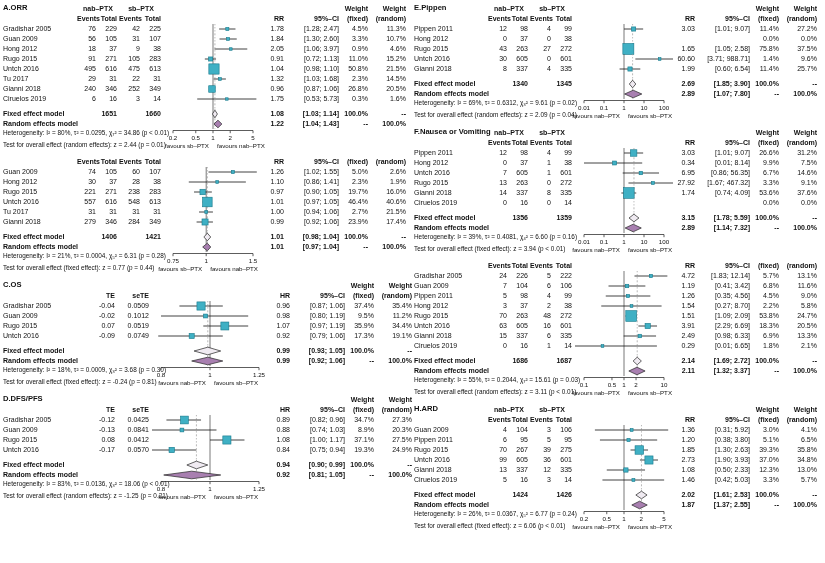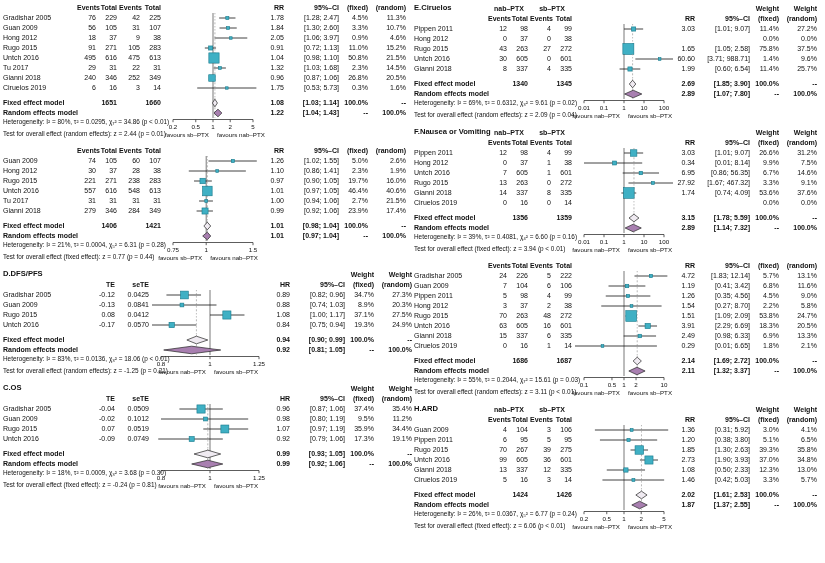--- a/index.html
+++ b/index.html
@@ -23,20 +23,29 @@
   .small{font-size:6.4px;}
   .plotcell{position:relative;}
   svg{display:block;overflow:visible;}
 </style>
 </head>
 <body>
 
 <div class="fig">
   <div class="col" id="col-left">
       <div class="panel">
+        <div class="row r-h1">
+          <div class="cell ttl" style="width: 74px;">A.ORR</div>
+          <div class="cell b ctr" style="width: 42px;">nab–PTX</div>
+          <div class="cell b ctr" style="width: 44px;">sb–PTX</div>
+          <div class="cell " style="width: 100px;"></div>
+          <div class="cell " style="width: 78px;"></div>
+          <div class="cell b num" style="width: 29px;">Weight</div>
+          <div class="cell b num" style="width: 38px;">Weight</div>
+        </div>
         <div class="row r-h2">
           <div class="cell " style="width: 74px;"></div>
           <div class="cell b num" style="width: 21px;">Events</div>
           <div class="cell b num" style="width: 21px;">Total</div>
           <div class="cell b num" style="width: 23px;">Events</div>
           <div class="cell b num" style="width: 21px;">Total</div>
           <div class="cell " style="width: 100px;"></div>
           <div class="cell b num" style="width: 23px;">RR</div>
           <div class="cell b num" style="width: 55px;">95%–CI</div>
           <div class="cell b num" style="width: 29px;">(fixed)</div>
@@ -458,325 +467,325 @@
           <div class="cell plotcell" style="width: 100px;">
             <svg width="100" height="9">
               <text x="39.20299994230751" y="6.5" text-anchor="end" font-size="6.2" font-family="&quot;Liberation Sans&quot;, sans-serif" fill="#111">favours sb–PTX</text>
               <text x="47.20299994230751" y="6.5" text-anchor="start" font-size="6.2" font-family="&quot;Liberation Sans&quot;, sans-serif" fill="#111">favours nab–PTX</text>
             </svg>
           </div>
         </div>
       </div>
       <div class="panel">
         <div class="row r-h1">
-          <div class="cell ttl" style="width: 148px;">D.DFS/PFS</div>
+          <div class="cell ttl" style="width: 148px;">C.OS</div>
           <div class="cell " style="width: 118px;"></div>
           <div class="cell " style="width: 78px;"></div>
           <div class="cell b num" style="width: 29px;">Weight</div>
           <div class="cell b num" style="width: 38px;">Weight</div>
         </div>
         <div class="row r-h2">
           <div class="cell " style="width: 84px;"></div>
           <div class="cell b num" style="width: 30px;">TE</div>
           <div class="cell b num" style="width: 34px;">seTE</div>
           <div class="cell " style="width: 118px;"></div>
           <div class="cell b num" style="width: 23px;">HR</div>
           <div class="cell b num" style="width: 55px;">95%–CI</div>
           <div class="cell b num" style="width: 29px;">(fixed)</div>
           <div class="cell b num" style="width: 38px;">(random)</div>
         </div>
         <div class="row r-s">
           <div class="cell name" style="width: 84px;">Gradishar 2005</div>
-          <div class="cell num" style="width: 30px;">-0.12</div>
-          <div class="cell num" style="width: 34px;">0.0425</div>
+          <div class="cell num" style="width: 30px;">-0.04</div>
+          <div class="cell num" style="width: 34px;">0.0509</div>
           <div class="cell plotcell" style="width: 118px;">
             <svg width="118" height="10">
               <line x1="58.99999999999999" y1="0" x2="58.99999999999999" y2="10" stroke="#555555" stroke-width="0.8"></line>
-              <line x1="45.412805728286266" y1="0" x2="45.412805728286266" y2="10" stroke="#999999" stroke-width="0.7" stroke-dasharray="1.3,1.8"></line>
-              <line x1="15.422240570261774" y1="5" x2="50.03591513305306" y2="5" stroke="#111111" stroke-width="0.8"></line>
-              <rect x="29.521137560332765" y="1.1107499999999995" width="7.778500000000001" height="7.778500000000001" fill="#3fb0c4" stroke="#17798b" stroke-width="0.6"></rect>
-            </svg>
-          </div>
-          <div class="cell num" style="width: 23px;">0.89</div>
-          <div class="cell num" style="width: 55px;">[0.82; 0.96]</div>
-          <div class="cell num" style="width: 29px;">34.7%</div>
-          <div class="cell num" style="width: 38px;">27.3%</div>
+              <line x1="56.79305091309528" y1="0" x2="56.79305091309528" y2="10" stroke="#999999" stroke-width="0.7" stroke-dasharray="1.3,1.8"></line>
+              <line x1="28.419500320969682" y1="5" x2="71.79524539812681" y2="5" stroke="#111111" stroke-width="0.8"></line>
+              <rect x="45.93741513305306" y="0.9015000000000004" width="8.197" height="8.197" fill="#3fb0c4" stroke="#17798b" stroke-width="0.6"></rect>
+            </svg>
+          </div>
+          <div class="cell num" style="width: 23px;">0.96</div>
+          <div class="cell num" style="width: 55px;">[0.87; 1.06]</div>
+          <div class="cell num" style="width: 29px;">37.4%</div>
+          <div class="cell num" style="width: 38px;">35.4%</div>
         </div>
         <div class="row r-s">
           <div class="cell name" style="width: 84px;">Guan 2009</div>
-          <div class="cell num" style="width: 30px;">-0.13</div>
-          <div class="cell num" style="width: 34px;">0.0841</div>
+          <div class="cell num" style="width: 30px;">-0.02</div>
+          <div class="cell num" style="width: 34px;">0.1012</div>
           <div class="cell plotcell" style="width: 118px;">
             <svg width="118" height="10">
               <line x1="58.99999999999999" y1="0" x2="58.99999999999999" y2="10" stroke="#555555" stroke-width="0.8"></line>
-              <line x1="45.412805728286266" y1="0" x2="45.412805728286266" y2="10" stroke="#999999" stroke-width="0.7" stroke-dasharray="1.3,1.8"></line>
-              <line x1="1" y1="5" x2="65.49080514003384" y2="5" stroke="#111111" stroke-width="0.8"></line>
-              <rect x="29.039372902753225" y="3.11025" width="3.7794999999999996" height="3.7794999999999996" fill="#3fb0c4" stroke="#17798b" stroke-width="0.6"></rect>
-            </svg>
-          </div>
-          <div class="cell num" style="width: 23px;">0.88</div>
-          <div class="cell num" style="width: 55px;">[0.74; 1.03]</div>
-          <div class="cell num" style="width: 29px;">8.9%</div>
-          <div class="cell num" style="width: 38px;">20.3%</div>
+              <line x1="56.79305091309528" y1="0" x2="56.79305091309528" y2="10" stroke="#999999" stroke-width="0.7" stroke-dasharray="1.3,1.8"></line>
+              <line x1="10" y1="5" x2="97.19833465429691" y2="5" stroke="#111111" stroke-width="0.8"></line>
+              <rect x="52.62744586874359" y="3.06375" width="3.8724999999999996" height="3.8724999999999996" fill="#3fb0c4" stroke="#17798b" stroke-width="0.6"></rect>
+            </svg>
+          </div>
+          <div class="cell num" style="width: 23px;">0.98</div>
+          <div class="cell num" style="width: 55px;">[0.80; 1.19]</div>
+          <div class="cell num" style="width: 29px;">9.5%</div>
+          <div class="cell num" style="width: 38px;">11.2%</div>
         </div>
         <div class="row r-s">
           <div class="cell name" style="width: 84px;">Rugo 2015</div>
-          <div class="cell num" style="width: 30px;">0.08</div>
-          <div class="cell num" style="width: 34px;">0.0412</div>
+          <div class="cell num" style="width: 30px;">0.07</div>
+          <div class="cell num" style="width: 34px;">0.0519</div>
           <div class="cell plotcell" style="width: 118px;">
             <svg width="118" height="10">
               <line x1="58.99999999999999" y1="0" x2="58.99999999999999" y2="10" stroke="#555555" stroke-width="0.8"></line>
-              <line x1="45.412805728286266" y1="0" x2="45.412805728286266" y2="10" stroke="#999999" stroke-width="0.7" stroke-dasharray="1.3,1.8"></line>
-              <line x1="58.99999999999999" y1="5" x2="93.47638816521635" y2="5" stroke="#111111" stroke-width="0.8"></line>
-              <rect x="71.82459314339515" y="0.9247499999999995" width="8.150500000000001" height="8.150500000000001" fill="#3fb0c4" stroke="#17798b" stroke-width="0.6"></rect>
-            </svg>
-          </div>
-          <div class="cell num" style="width: 23px;">1.08</div>
-          <div class="cell num" style="width: 55px;">[1.00; 1.17]</div>
-          <div class="cell num" style="width: 29px;">37.1%</div>
-          <div class="cell num" style="width: 38px;">27.5%</div>
+              <line x1="56.79305091309528" y1="0" x2="56.79305091309528" y2="10" stroke="#999999" stroke-width="0.7" stroke-dasharray="1.3,1.8"></line>
+              <line x1="52.31147524559596" y1="5" x2="97.19833465429691" y2="5" stroke="#111111" stroke-width="0.8"></line>
+              <rect x="69.87488459202176" y="1.0177500000000004" width="7.964499999999999" height="7.964499999999999" fill="#3fb0c4" stroke="#17798b" stroke-width="0.6"></rect>
+            </svg>
+          </div>
+          <div class="cell num" style="width: 23px;">1.07</div>
+          <div class="cell num" style="width: 55px;">[0.97; 1.19]</div>
+          <div class="cell num" style="width: 29px;">35.9%</div>
+          <div class="cell num" style="width: 38px;">34.4%</div>
         </div>
         <div class="row r-s">
           <div class="cell name" style="width: 84px;">Untch 2016</div>
-          <div class="cell num" style="width: 30px;">-0.17</div>
-          <div class="cell num" style="width: 34px;">0.0570</div>
+          <div class="cell num" style="width: 30px;">-0.09</div>
+          <div class="cell num" style="width: 34px;">0.0749</div>
           <div class="cell plotcell" style="width: 118px;">
             <svg width="118" height="10">
               <line x1="58.99999999999999" y1="0" x2="58.99999999999999" y2="10" stroke="#555555" stroke-width="0.8"></line>
-              <line x1="45.412805728286266" y1="0" x2="45.412805728286266" y2="10" stroke="#999999" stroke-width="0.7" stroke-dasharray="1.3,1.8"></line>
-              <line x1="1" y1="5" x2="45.412805728286266" y2="5" stroke="#111111" stroke-width="0.8"></line>
-              <rect x="18.018061939542807" y="2.3042499999999997" width="5.391500000000001" height="5.391500000000001" fill="#3fb0c4" stroke="#17798b" stroke-width="0.6"></rect>
-            </svg>
-          </div>
-          <div class="cell num" style="width: 23px;">0.84</div>
-          <div class="cell num" style="width: 55px;">[0.75; 0.94]</div>
-          <div class="cell num" style="width: 29px;">19.3%</div>
-          <div class="cell num" style="width: 38px;">24.9%</div>
+              <line x1="56.79305091309528" y1="0" x2="56.79305091309528" y2="10" stroke="#999999" stroke-width="0.7" stroke-dasharray="1.3,1.8"></line>
+              <line x1="7.23783042572337" y1="5" x2="71.79524539812681" y2="5" stroke="#111111" stroke-width="0.8"></line>
+              <rect x="38.14951703236248" y="2.45925" width="5.0815" height="5.0815" fill="#3fb0c4" stroke="#17798b" stroke-width="0.6"></rect>
+            </svg>
+          </div>
+          <div class="cell num" style="width: 23px;">0.92</div>
+          <div class="cell num" style="width: 55px;">[0.79; 1.06]</div>
+          <div class="cell num" style="width: 29px;">17.3%</div>
+          <div class="cell num" style="width: 38px;">19.1%</div>
         </div>
         <div class="row r-gap">
           <div class="cell " style="width: 148px;"></div>
           <div class="cell plotcell" style="width: 118px;">
             <svg width="118" height="5">
               <line x1="58.99999999999999" y1="0" x2="58.99999999999999" y2="5" stroke="#555555" stroke-width="0.8"></line>
-              <line x1="45.412805728286266" y1="0" x2="45.412805728286266" y2="5" stroke="#999999" stroke-width="0.7" stroke-dasharray="1.3,1.8"></line>
+              <line x1="56.79305091309528" y1="0" x2="56.79305091309528" y2="5" stroke="#999999" stroke-width="0.7" stroke-dasharray="1.3,1.8"></line>
             </svg>
           </div>
         </div>
         <div class="row r-m">
           <div class="cell b name" style="width: 84px; font-size: 7px;">Fixed effect model</div>
           <div class="cell num" style="width: 30px;"></div>
           <div class="cell num" style="width: 34px;"></div>
           <div class="cell plotcell" style="width: 118px;">
             <svg width="118" height="10">
               <line x1="58.99999999999999" y1="0" x2="58.99999999999999" y2="10" stroke="#555555" stroke-width="0.8"></line>
-              <line x1="45.412805728286266" y1="0" x2="45.412805728286266" y2="10" stroke="#999999" stroke-width="0.7" stroke-dasharray="1.3,1.8"></line>
-              <polygon points="35.86392801034205,5 45.412805728286266,1.2 56.79305091309528,5 45.412805728286266,8.8" fill="#f0ebf2" stroke="#222" stroke-width="0.7"></polygon>
-            </svg>
-          </div>
-          <div class="cell num b" style="width: 23px;">0.94</div>
-          <div class="cell num b" style="width: 55px;">[0.90; 0.99]</div>
+              <line x1="56.79305091309528" y1="0" x2="56.79305091309528" y2="10" stroke="#999999" stroke-width="0.7" stroke-dasharray="1.3,1.8"></line>
+              <polygon points="43.06423162146523,5 56.79305091309528,1.2 69.71381193954284,5 56.79305091309528,8.8" fill="#f0ebf2" stroke="#222" stroke-width="0.7"></polygon>
+            </svg>
+          </div>
+          <div class="cell num b" style="width: 23px;">0.99</div>
+          <div class="cell num b" style="width: 55px;">[0.93; 1.05]</div>
           <div class="cell num b" style="width: 29px;">100.0%</div>
           <div class="cell num b" style="width: 38px;">--</div>
         </div>
         <div class="row r-m">
           <div class="cell b name" style="width: 84px; font-size: 7px;">Random effects model</div>
           <div class="cell num" style="width: 30px;"></div>
           <div class="cell num" style="width: 34px;"></div>
           <div class="cell plotcell" style="width: 118px;">
             <svg width="118" height="10">
               <line x1="58.99999999999999" y1="0" x2="58.99999999999999" y2="10" stroke="#555555" stroke-width="0.8"></line>
-              <line x1="45.412805728286266" y1="0" x2="45.412805728286266" y2="10" stroke="#999999" stroke-width="0.7" stroke-dasharray="1.3,1.8"></line>
-              <polygon points="12.727856020684113,5 40.690267032362485,1.2 69.71381193954284,5 40.690267032362485,8.8" fill="#a87fb0" stroke="#222" stroke-width="0.7"></polygon>
-            </svg>
-          </div>
-          <div class="cell num b" style="width: 23px;">0.92</div>
-          <div class="cell num b" style="width: 55px;">[0.81; 1.05]</div>
+              <line x1="56.79305091309528" y1="0" x2="56.79305091309528" y2="10" stroke="#999999" stroke-width="0.7" stroke-dasharray="1.3,1.8"></line>
+              <polygon points="40.690267032362485,5 56.79305091309528,1.2 71.79524539812681,5 56.79305091309528,8.8" fill="#a87fb0" stroke="#222" stroke-width="0.7"></polygon>
+            </svg>
+          </div>
+          <div class="cell num b" style="width: 23px;">0.99</div>
+          <div class="cell num b" style="width: 55px;">[0.92; 1.06]</div>
           <div class="cell num b" style="width: 29px;">--</div>
           <div class="cell num b" style="width: 38px;">100.0%</div>
         </div>
         <div class="row r-het">
-          <div class="cell small" style="width: 148px;">Heterogeneity: I² = 83%, τ² = 0.0136, χ₃² = 18.06 (p &lt; 0.01)</div>
+          <div class="cell small" style="width: 148px;">Heterogeneity: I² = 18%, τ² = 0.0009, χ₃² = 3.68 (p = 0.30)</div>
           <div class="cell plotcell" style="width: 118px;">
             <svg width="118" height="12">
               <line x1="10" y1="1.5" x2="108" y2="1.5" stroke="#333333" stroke-width="0.8"></line>
               <line x1="10" y1="1.5" x2="10" y2="4.2" stroke="#333333" stroke-width="0.8"></line>
               <text x="10" y="10.5" text-anchor="middle" font-size="6.2" font-family="&quot;Liberation Sans&quot;, sans-serif" fill="#111">0.8</text>
               <line x1="58.99999999999999" y1="1.5" x2="58.99999999999999" y2="4.2" stroke="#333333" stroke-width="0.8"></line>
               <text x="58.99999999999999" y="10.5" text-anchor="middle" font-size="6.2" font-family="&quot;Liberation Sans&quot;, sans-serif" fill="#111">1</text>
               <line x1="108" y1="1.5" x2="108" y2="4.2" stroke="#333333" stroke-width="0.8"></line>
               <text x="108" y="10.5" text-anchor="middle" font-size="6.2" font-family="&quot;Liberation Sans&quot;, sans-serif" fill="#111">1.25</text>
             </svg>
           </div>
         </div>
         <div class="row r-test">
-          <div class="cell small" style="width: 148px;">Test for overall effect (random effects): z = -1.25 (p = 0.21)</div>
+          <div class="cell small" style="width: 148px;">Test for overall effect (fixed effect): z = -0.24 (p = 0.81)</div>
           <div class="cell plotcell" style="width: 118px;">
             <svg width="118" height="9">
               <text x="54.99999999999999" y="6.5" text-anchor="end" font-size="6.2" font-family="&quot;Liberation Sans&quot;, sans-serif" fill="#111">favours nab–PTX</text>
               <text x="62.99999999999999" y="6.5" text-anchor="start" font-size="6.2" font-family="&quot;Liberation Sans&quot;, sans-serif" fill="#111">favours sb–PTX</text>
             </svg>
           </div>
         </div>
       </div>
       <div class="panel">
         <div class="row r-h1">
-          <div class="cell ttl" style="width: 148px;">C.OS</div>
+          <div class="cell ttl" style="width: 148px;">D.DFS/PFS</div>
           <div class="cell " style="width: 118px;"></div>
           <div class="cell " style="width: 78px;"></div>
           <div class="cell b num" style="width: 29px;">Weight</div>
           <div class="cell b num" style="width: 38px;">Weight</div>
         </div>
         <div class="row r-h2">
           <div class="cell " style="width: 84px;"></div>
           <div class="cell b num" style="width: 30px;">TE</div>
           <div class="cell b num" style="width: 34px;">seTE</div>
           <div class="cell " style="width: 118px;"></div>
           <div class="cell b num" style="width: 23px;">HR</div>
           <div class="cell b num" style="width: 55px;">95%–CI</div>
           <div class="cell b num" style="width: 29px;">(fixed)</div>
           <div class="cell b num" style="width: 38px;">(random)</div>
         </div>
         <div class="row r-s">
           <div class="cell name" style="width: 84px;">Gradishar 2005</div>
-          <div class="cell num" style="width: 30px;">-0.04</div>
-          <div class="cell num" style="width: 34px;">0.0509</div>
+          <div class="cell num" style="width: 30px;">-0.12</div>
+          <div class="cell num" style="width: 34px;">0.0425</div>
           <div class="cell plotcell" style="width: 118px;">
             <svg width="118" height="10">
               <line x1="58.99999999999999" y1="0" x2="58.99999999999999" y2="10" stroke="#555555" stroke-width="0.8"></line>
-              <line x1="56.79305091309528" y1="0" x2="56.79305091309528" y2="10" stroke="#999999" stroke-width="0.7" stroke-dasharray="1.3,1.8"></line>
-              <line x1="28.419500320969682" y1="5" x2="71.79524539812681" y2="5" stroke="#111111" stroke-width="0.8"></line>
-              <rect x="45.93741513305306" y="0.9015000000000004" width="8.197" height="8.197" fill="#3fb0c4" stroke="#17798b" stroke-width="0.6"></rect>
-            </svg>
-          </div>
-          <div class="cell num" style="width: 23px;">0.96</div>
-          <div class="cell num" style="width: 55px;">[0.87; 1.06]</div>
-          <div class="cell num" style="width: 29px;">37.4%</div>
-          <div class="cell num" style="width: 38px;">35.4%</div>
+              <line x1="45.412805728286266" y1="0" x2="45.412805728286266" y2="10" stroke="#999999" stroke-width="0.7" stroke-dasharray="1.3,1.8"></line>
+              <line x1="15.422240570261774" y1="5" x2="50.03591513305306" y2="5" stroke="#111111" stroke-width="0.8"></line>
+              <rect x="29.521137560332765" y="1.1107499999999995" width="7.778500000000001" height="7.778500000000001" fill="#3fb0c4" stroke="#17798b" stroke-width="0.6"></rect>
+            </svg>
+          </div>
+          <div class="cell num" style="width: 23px;">0.89</div>
+          <div class="cell num" style="width: 55px;">[0.82; 0.96]</div>
+          <div class="cell num" style="width: 29px;">34.7%</div>
+          <div class="cell num" style="width: 38px;">27.3%</div>
         </div>
         <div class="row r-s">
           <div class="cell name" style="width: 84px;">Guan 2009</div>
-          <div class="cell num" style="width: 30px;">-0.02</div>
-          <div class="cell num" style="width: 34px;">0.1012</div>
+          <div class="cell num" style="width: 30px;">-0.13</div>
+          <div class="cell num" style="width: 34px;">0.0841</div>
           <div class="cell plotcell" style="width: 118px;">
             <svg width="118" height="10">
               <line x1="58.99999999999999" y1="0" x2="58.99999999999999" y2="10" stroke="#555555" stroke-width="0.8"></line>
-              <line x1="56.79305091309528" y1="0" x2="56.79305091309528" y2="10" stroke="#999999" stroke-width="0.7" stroke-dasharray="1.3,1.8"></line>
-              <line x1="10" y1="5" x2="97.19833465429691" y2="5" stroke="#111111" stroke-width="0.8"></line>
-              <rect x="52.62744586874359" y="3.06375" width="3.8724999999999996" height="3.8724999999999996" fill="#3fb0c4" stroke="#17798b" stroke-width="0.6"></rect>
-            </svg>
-          </div>
-          <div class="cell num" style="width: 23px;">0.98</div>
-          <div class="cell num" style="width: 55px;">[0.80; 1.19]</div>
-          <div class="cell num" style="width: 29px;">9.5%</div>
-          <div class="cell num" style="width: 38px;">11.2%</div>
+              <line x1="45.412805728286266" y1="0" x2="45.412805728286266" y2="10" stroke="#999999" stroke-width="0.7" stroke-dasharray="1.3,1.8"></line>
+              <line x1="1" y1="5" x2="65.49080514003384" y2="5" stroke="#111111" stroke-width="0.8"></line>
+              <rect x="29.039372902753225" y="3.11025" width="3.7794999999999996" height="3.7794999999999996" fill="#3fb0c4" stroke="#17798b" stroke-width="0.6"></rect>
+            </svg>
+          </div>
+          <div class="cell num" style="width: 23px;">0.88</div>
+          <div class="cell num" style="width: 55px;">[0.74; 1.03]</div>
+          <div class="cell num" style="width: 29px;">8.9%</div>
+          <div class="cell num" style="width: 38px;">20.3%</div>
         </div>
         <div class="row r-s">
           <div class="cell name" style="width: 84px;">Rugo 2015</div>
-          <div class="cell num" style="width: 30px;">0.07</div>
-          <div class="cell num" style="width: 34px;">0.0519</div>
+          <div class="cell num" style="width: 30px;">0.08</div>
+          <div class="cell num" style="width: 34px;">0.0412</div>
           <div class="cell plotcell" style="width: 118px;">
             <svg width="118" height="10">
               <line x1="58.99999999999999" y1="0" x2="58.99999999999999" y2="10" stroke="#555555" stroke-width="0.8"></line>
-              <line x1="56.79305091309528" y1="0" x2="56.79305091309528" y2="10" stroke="#999999" stroke-width="0.7" stroke-dasharray="1.3,1.8"></line>
-              <line x1="52.31147524559596" y1="5" x2="97.19833465429691" y2="5" stroke="#111111" stroke-width="0.8"></line>
-              <rect x="69.87488459202176" y="1.0177500000000004" width="7.964499999999999" height="7.964499999999999" fill="#3fb0c4" stroke="#17798b" stroke-width="0.6"></rect>
-            </svg>
-          </div>
-          <div class="cell num" style="width: 23px;">1.07</div>
-          <div class="cell num" style="width: 55px;">[0.97; 1.19]</div>
-          <div class="cell num" style="width: 29px;">35.9%</div>
-          <div class="cell num" style="width: 38px;">34.4%</div>
+              <line x1="45.412805728286266" y1="0" x2="45.412805728286266" y2="10" stroke="#999999" stroke-width="0.7" stroke-dasharray="1.3,1.8"></line>
+              <line x1="58.99999999999999" y1="5" x2="93.47638816521635" y2="5" stroke="#111111" stroke-width="0.8"></line>
+              <rect x="71.82459314339515" y="0.9247499999999995" width="8.150500000000001" height="8.150500000000001" fill="#3fb0c4" stroke="#17798b" stroke-width="0.6"></rect>
+            </svg>
+          </div>
+          <div class="cell num" style="width: 23px;">1.08</div>
+          <div class="cell num" style="width: 55px;">[1.00; 1.17]</div>
+          <div class="cell num" style="width: 29px;">37.1%</div>
+          <div class="cell num" style="width: 38px;">27.5%</div>
         </div>
         <div class="row r-s">
           <div class="cell name" style="width: 84px;">Untch 2016</div>
-          <div class="cell num" style="width: 30px;">-0.09</div>
-          <div class="cell num" style="width: 34px;">0.0749</div>
+          <div class="cell num" style="width: 30px;">-0.17</div>
+          <div class="cell num" style="width: 34px;">0.0570</div>
           <div class="cell plotcell" style="width: 118px;">
             <svg width="118" height="10">
               <line x1="58.99999999999999" y1="0" x2="58.99999999999999" y2="10" stroke="#555555" stroke-width="0.8"></line>
-              <line x1="56.79305091309528" y1="0" x2="56.79305091309528" y2="10" stroke="#999999" stroke-width="0.7" stroke-dasharray="1.3,1.8"></line>
-              <line x1="7.23783042572337" y1="5" x2="71.79524539812681" y2="5" stroke="#111111" stroke-width="0.8"></line>
-              <rect x="38.14951703236248" y="2.45925" width="5.0815" height="5.0815" fill="#3fb0c4" stroke="#17798b" stroke-width="0.6"></rect>
-            </svg>
-          </div>
-          <div class="cell num" style="width: 23px;">0.92</div>
-          <div class="cell num" style="width: 55px;">[0.79; 1.06]</div>
-          <div class="cell num" style="width: 29px;">17.3%</div>
-          <div class="cell num" style="width: 38px;">19.1%</div>
+              <line x1="45.412805728286266" y1="0" x2="45.412805728286266" y2="10" stroke="#999999" stroke-width="0.7" stroke-dasharray="1.3,1.8"></line>
+              <line x1="1" y1="5" x2="45.412805728286266" y2="5" stroke="#111111" stroke-width="0.8"></line>
+              <rect x="18.018061939542807" y="2.3042499999999997" width="5.391500000000001" height="5.391500000000001" fill="#3fb0c4" stroke="#17798b" stroke-width="0.6"></rect>
+            </svg>
+          </div>
+          <div class="cell num" style="width: 23px;">0.84</div>
+          <div class="cell num" style="width: 55px;">[0.75; 0.94]</div>
+          <div class="cell num" style="width: 29px;">19.3%</div>
+          <div class="cell num" style="width: 38px;">24.9%</div>
         </div>
         <div class="row r-gap">
           <div class="cell " style="width: 148px;"></div>
           <div class="cell plotcell" style="width: 118px;">
             <svg width="118" height="5">
               <line x1="58.99999999999999" y1="0" x2="58.99999999999999" y2="5" stroke="#555555" stroke-width="0.8"></line>
-              <line x1="56.79305091309528" y1="0" x2="56.79305091309528" y2="5" stroke="#999999" stroke-width="0.7" stroke-dasharray="1.3,1.8"></line>
+              <line x1="45.412805728286266" y1="0" x2="45.412805728286266" y2="5" stroke="#999999" stroke-width="0.7" stroke-dasharray="1.3,1.8"></line>
             </svg>
           </div>
         </div>
         <div class="row r-m">
           <div class="cell b name" style="width: 84px; font-size: 7px;">Fixed effect model</div>
           <div class="cell num" style="width: 30px;"></div>
           <div class="cell num" style="width: 34px;"></div>
           <div class="cell plotcell" style="width: 118px;">
             <svg width="118" height="10">
               <line x1="58.99999999999999" y1="0" x2="58.99999999999999" y2="10" stroke="#555555" stroke-width="0.8"></line>
-              <line x1="56.79305091309528" y1="0" x2="56.79305091309528" y2="10" stroke="#999999" stroke-width="0.7" stroke-dasharray="1.3,1.8"></line>
-              <polygon points="43.06423162146523,5 56.79305091309528,1.2 69.71381193954284,5 56.79305091309528,8.8" fill="#f0ebf2" stroke="#222" stroke-width="0.7"></polygon>
-            </svg>
-          </div>
-          <div class="cell num b" style="width: 23px;">0.99</div>
-          <div class="cell num b" style="width: 55px;">[0.93; 1.05]</div>
+              <line x1="45.412805728286266" y1="0" x2="45.412805728286266" y2="10" stroke="#999999" stroke-width="0.7" stroke-dasharray="1.3,1.8"></line>
+              <polygon points="35.86392801034205,5 45.412805728286266,1.2 56.79305091309528,5 45.412805728286266,8.8" fill="#f0ebf2" stroke="#222" stroke-width="0.7"></polygon>
+            </svg>
+          </div>
+          <div class="cell num b" style="width: 23px;">0.94</div>
+          <div class="cell num b" style="width: 55px;">[0.90; 0.99]</div>
           <div class="cell num b" style="width: 29px;">100.0%</div>
           <div class="cell num b" style="width: 38px;">--</div>
         </div>
         <div class="row r-m">
           <div class="cell b name" style="width: 84px; font-size: 7px;">Random effects model</div>
           <div class="cell num" style="width: 30px;"></div>
           <div class="cell num" style="width: 34px;"></div>
           <div class="cell plotcell" style="width: 118px;">
             <svg width="118" height="10">
               <line x1="58.99999999999999" y1="0" x2="58.99999999999999" y2="10" stroke="#555555" stroke-width="0.8"></line>
-              <line x1="56.79305091309528" y1="0" x2="56.79305091309528" y2="10" stroke="#999999" stroke-width="0.7" stroke-dasharray="1.3,1.8"></line>
-              <polygon points="40.690267032362485,5 56.79305091309528,1.2 71.79524539812681,5 56.79305091309528,8.8" fill="#a87fb0" stroke="#222" stroke-width="0.7"></polygon>
-            </svg>
-          </div>
-          <div class="cell num b" style="width: 23px;">0.99</div>
-          <div class="cell num b" style="width: 55px;">[0.92; 1.06]</div>
+              <line x1="45.412805728286266" y1="0" x2="45.412805728286266" y2="10" stroke="#999999" stroke-width="0.7" stroke-dasharray="1.3,1.8"></line>
+              <polygon points="12.727856020684113,5 40.690267032362485,1.2 69.71381193954284,5 40.690267032362485,8.8" fill="#a87fb0" stroke="#222" stroke-width="0.7"></polygon>
+            </svg>
+          </div>
+          <div class="cell num b" style="width: 23px;">0.92</div>
+          <div class="cell num b" style="width: 55px;">[0.81; 1.05]</div>
           <div class="cell num b" style="width: 29px;">--</div>
           <div class="cell num b" style="width: 38px;">100.0%</div>
         </div>
         <div class="row r-het">
-          <div class="cell small" style="width: 148px;">Heterogeneity: I² = 18%, τ² = 0.0009, χ₃² = 3.68 (p = 0.30)</div>
+          <div class="cell small" style="width: 148px;">Heterogeneity: I² = 83%, τ² = 0.0136, χ₃² = 18.06 (p &lt; 0.01)</div>
           <div class="cell plotcell" style="width: 118px;">
             <svg width="118" height="12">
               <line x1="10" y1="1.5" x2="108" y2="1.5" stroke="#333333" stroke-width="0.8"></line>
               <line x1="10" y1="1.5" x2="10" y2="4.2" stroke="#333333" stroke-width="0.8"></line>
               <text x="10" y="10.5" text-anchor="middle" font-size="6.2" font-family="&quot;Liberation Sans&quot;, sans-serif" fill="#111">0.8</text>
               <line x1="58.99999999999999" y1="1.5" x2="58.99999999999999" y2="4.2" stroke="#333333" stroke-width="0.8"></line>
               <text x="58.99999999999999" y="10.5" text-anchor="middle" font-size="6.2" font-family="&quot;Liberation Sans&quot;, sans-serif" fill="#111">1</text>
               <line x1="108" y1="1.5" x2="108" y2="4.2" stroke="#333333" stroke-width="0.8"></line>
               <text x="108" y="10.5" text-anchor="middle" font-size="6.2" font-family="&quot;Liberation Sans&quot;, sans-serif" fill="#111">1.25</text>
             </svg>
           </div>
         </div>
         <div class="row r-test">
-          <div class="cell small" style="width: 148px;">Test for overall effect (fixed effect): z = -0.24 (p = 0.81)</div>
+          <div class="cell small" style="width: 148px;">Test for overall effect (random effects): z = -1.25 (p = 0.21)</div>
           <div class="cell plotcell" style="width: 118px;">
             <svg width="118" height="9">
               <text x="54.99999999999999" y="6.5" text-anchor="end" font-size="6.2" font-family="&quot;Liberation Sans&quot;, sans-serif" fill="#111">favours nab–PTX</text>
               <text x="62.99999999999999" y="6.5" text-anchor="start" font-size="6.2" font-family="&quot;Liberation Sans&quot;, sans-serif" fill="#111">favours sb–PTX</text>
             </svg>
           </div>
         </div>
       </div>
     </div>
   <div class="col" id="col-right">
       <div class="panel">
         <div class="row r-h1">
-          <div class="cell ttl" style="width: 74px;">E.Ciruelos</div>
+          <div class="cell ttl" style="width: 74px;">E.Pippen</div>
           <div class="cell b ctr" style="width: 42px;">nab–PTX</div>
           <div class="cell b ctr" style="width: 44px;">sb–PTX</div>
           <div class="cell " style="width: 100px;"></div>
           <div class="cell " style="width: 78px;"></div>
           <div class="cell b num" style="width: 29px;">Weight</div>
           <div class="cell b num" style="width: 38px;">Weight</div>
         </div>
         <div class="row r-h2">
           <div class="cell " style="width: 74px;"></div>
           <div class="cell b num" style="width: 21px;">Events</div>

